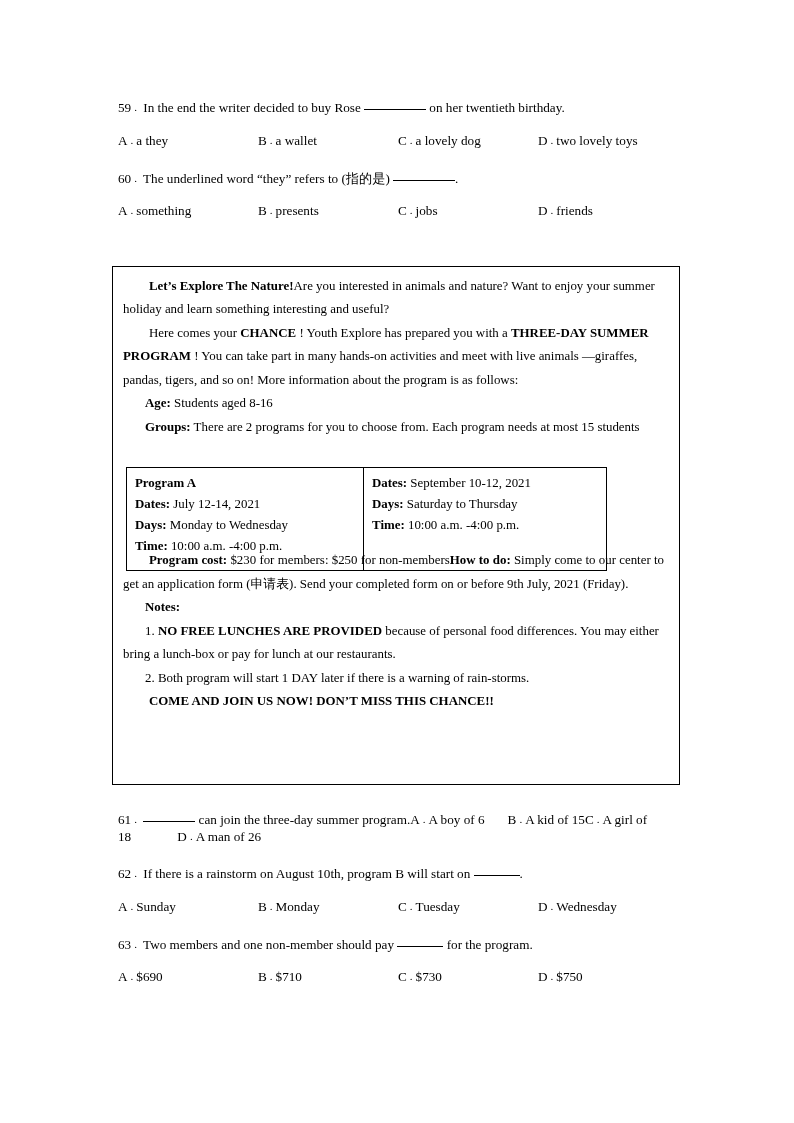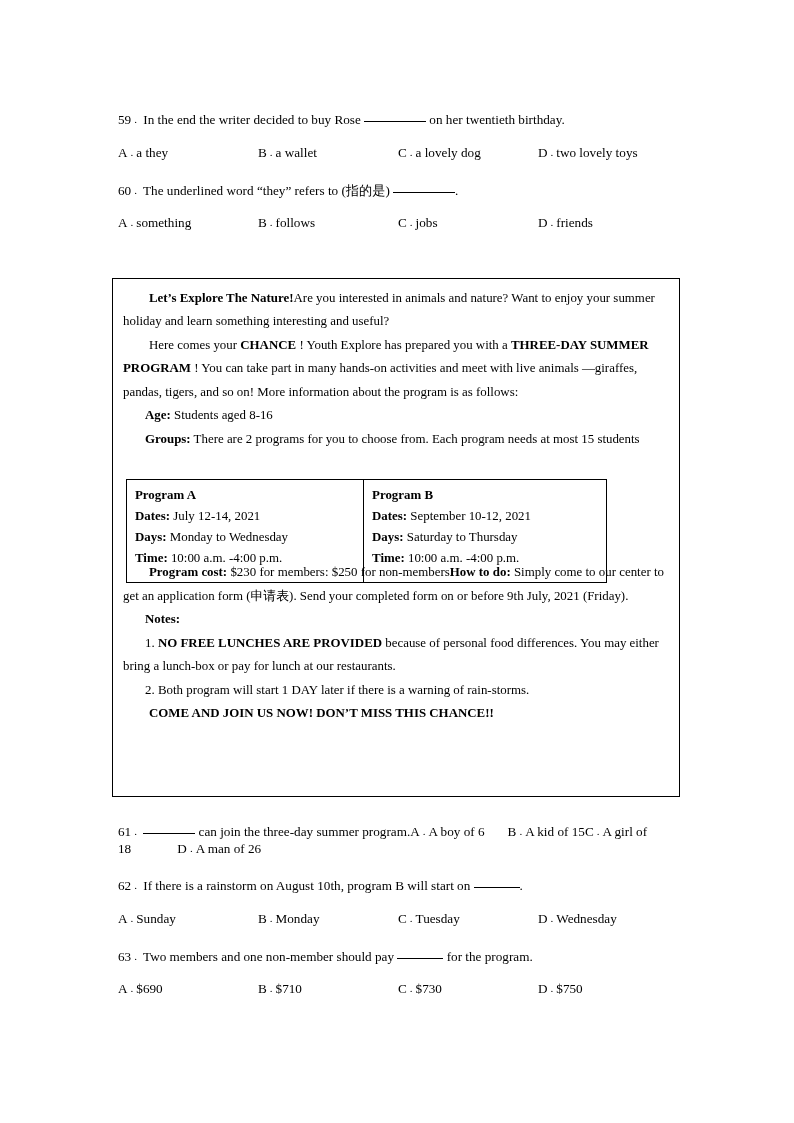--- a/index.html
+++ b/index.html
@@ -10,21 +10,21 @@
   body {
     width: 794px;
     height: 1123px;
     position: relative;
     font-family: "Liberation Serif", "DejaVu Serif", serif;
     color: #000000;
     overflow: hidden;
   }
   .page {
     position: absolute;
-    left: 0; top: 12px;
+    left: 0; top: 0;
     width: 794px;
     height: 838px;
   }
   .content {
     position: absolute;
     left: 118px;
     top: 100px;
     width: 562px;
   }
 
@@ -152,21 +152,21 @@
     </div>
 
     <div class="q-line q-stem">
       <span>60</span><span class="opt-dot">.</span>
       <span>The underlined  word “they” refers to (指的是)</span>
       <span class="blank w-long"></span><span>.</span>
     </div>
 
     <div class="opt-row">
       <span class="opt c0"><span class="opt-letter">A</span><span class="opt-dot">.</span><span>something</span></span>
-      <span class="opt c1"><span class="opt-letter">B</span><span class="opt-dot">.</span><span>follows</span></span>
+      <span class="opt c1"><span class="opt-letter">B</span><span class="opt-dot">.</span><span>presents</span></span>
       <span class="opt c2"><span class="opt-letter">C</span><span class="opt-dot">.</span><span>jobs</span></span>
       <span class="opt c3"><span class="opt-letter">D</span><span class="opt-dot">.</span><span>friends</span></span>
     </div>
   </div>
 
   <div class="passage-box">
     <div class="passage-inner">
 
       <p class="p-para indent"><span class="b">Let’s Explore  The Nature!</span><span>Are you interested in animals and nature? Want to enjoy your summer holiday and learn something interesting and useful?</span></p>
 
@@ -192,21 +192,20 @@
   </div>
 
   <div class="prog-table">
     <div class="prog-col left">
       <div class="prog-line b">Program A</div>
       <div class="prog-line"><span class="b">Dates:</span><span> July 12-14, 2021</span></div>
       <div class="prog-line"><span class="b">Days:</span><span> Monday to Wednesday</span></div>
       <div class="prog-line"><span class="b">Time:</span><span>  10:00  a.m. -4:00 p.m.</span></div>
     </div>
     <div class="prog-col right">
-      <div class="prog-line b">Program B</div>
       <div class="prog-line"><span class="b">Dates:</span><span> September 10-12, 2021</span></div>
       <div class="prog-line"><span class="b">Days:</span><span>  Saturday to Thursday</span></div>
       <div class="prog-line"><span class="b">Time:</span><span>  10:00  a.m. -4:00 p.m.</span></div>
     </div>
   </div>
 
   <div class="content" style="top:812px">
 
     <div class="q-line q-stem-wrap" style="margin-bottom:21px">
       <span>61</span><span class="opt-dot">.</span>

